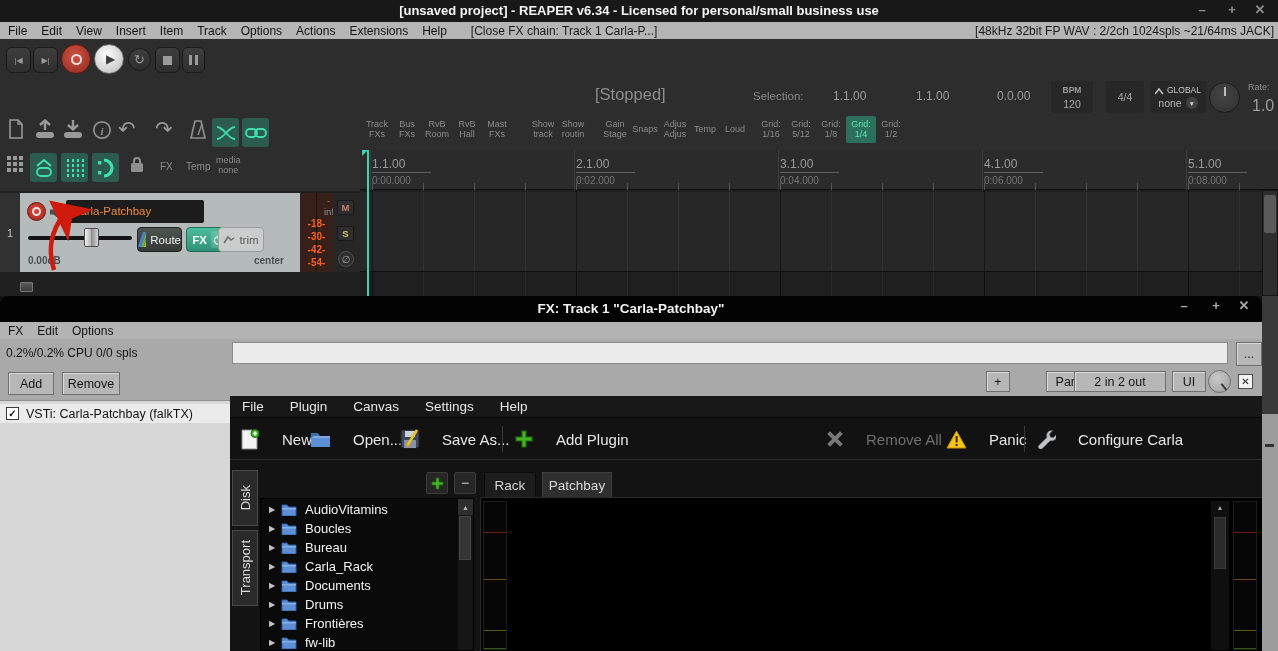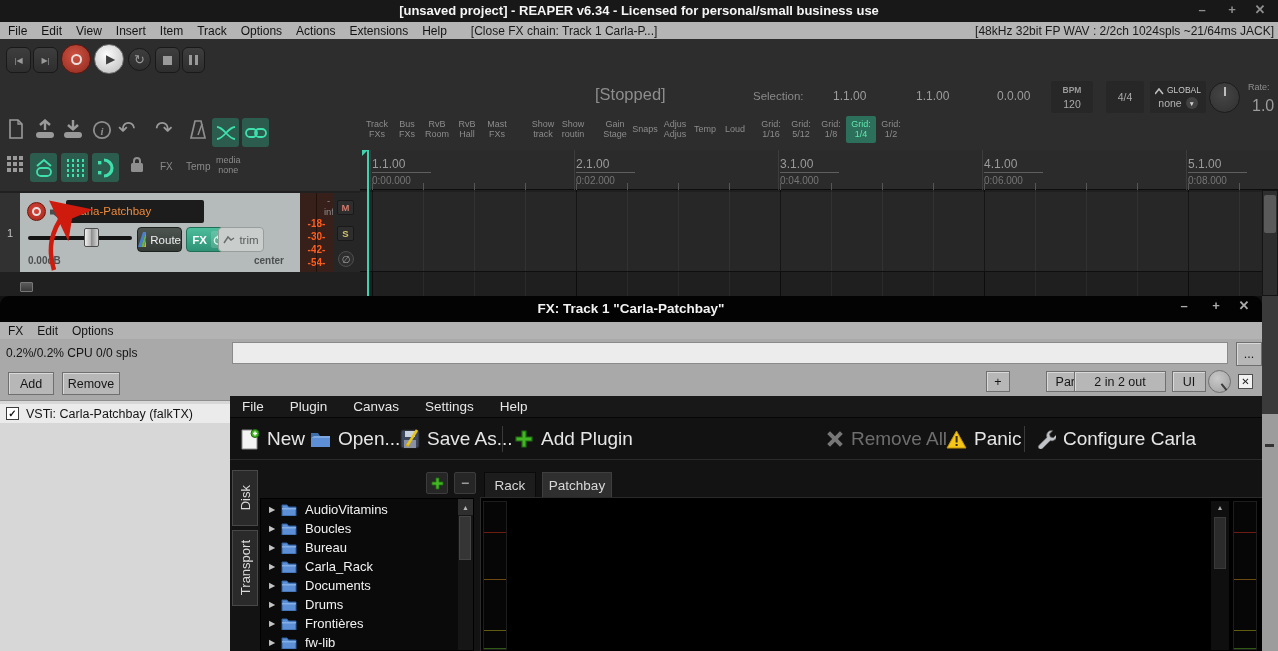--- a/index.html
+++ b/index.html
@@ -179,22 +179,22 @@
   #fx-row .lbl { font-size:12.5px; color:#141414; margin-left:7px; }
 
   
   #carla { position:absolute; left:230px; top:100px; width:1032px; height:255px; background:#131313; }
   #carla-menubar { position:absolute; left:0; top:0; width:1032px; height:22px; display:flex;
     align-items:center; padding-left:12px; font-size:13.5px; color:#e6e6e6; background:#181818;
     border-bottom:1px solid #060606; }
   #carla-menubar .mi { margin-right:26px; }
   #carla-toolbar { position:absolute; left:0; top:23px; width:1032px; height:41px; background:#121212;
     border-bottom:1px solid #2a2a2a; }
-  .ct { position:absolute; top:5px; height:30px; display:flex; align-items:center; gap:7px;
-    font-size:19px; color:#e6e6e6; }
+  .ct { position:absolute; top:5px; height:30px; display:flex; align-items:center; gap:22px;
+    font-size:15px; color:#e6e6e6; }
   .ct.disabled { color:#6e6e6e; }
   .ctsep { position:absolute; top:7px; width:1px; height:26px; background:#3a3a3a; }
   .vtab { position:absolute; left:2px; width:26px; background:#2a2a2a; border:1px solid #484848;
     color:#dadada; font-size:13px; display:flex; align-items:center; justify-content:center; }
   .vtab span { writing-mode:vertical-rl; transform:rotate(180deg); }
   #vtab-disk { top:74px; height:56px; }
   #vtab-transport { top:134px; height:76px; }
   #carla-combo { position:absolute; left:30px; top:76px; width:160px; height:22px; background:#1e1e1e;
     border:1px solid #000; color:#e0e0e0; font-size:13px; line-height:20px; padding-left:8px; }
   #carla-combo .arrow { position:absolute; right:6px; top:0; font-size:8px; color:#cfcfcf; line-height:20px; }

